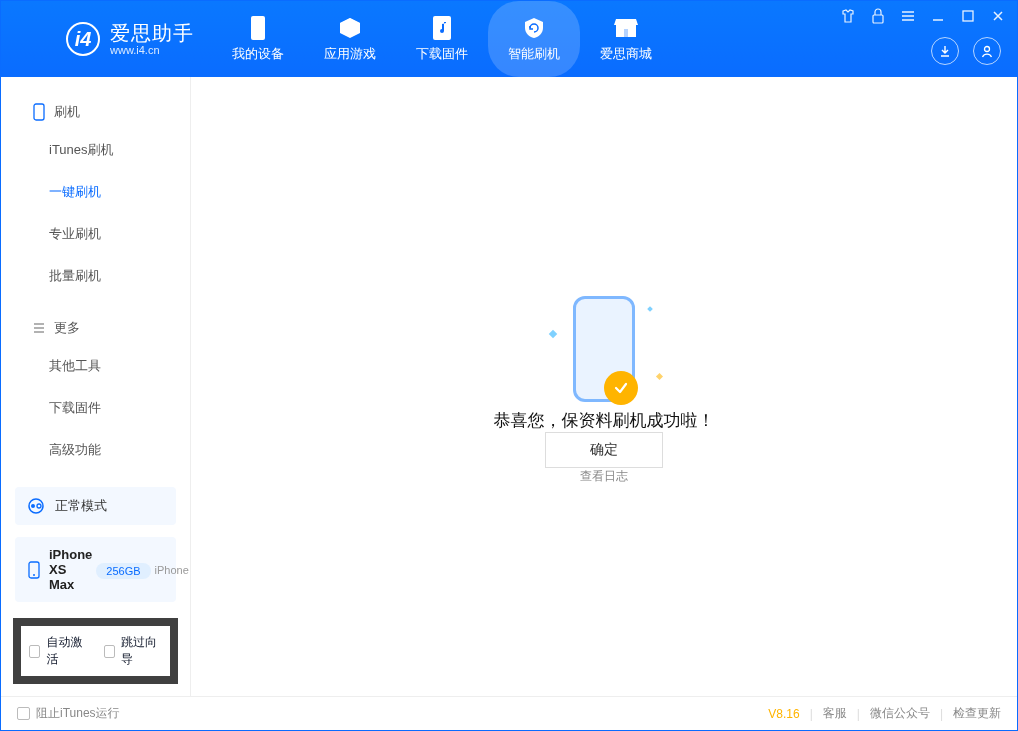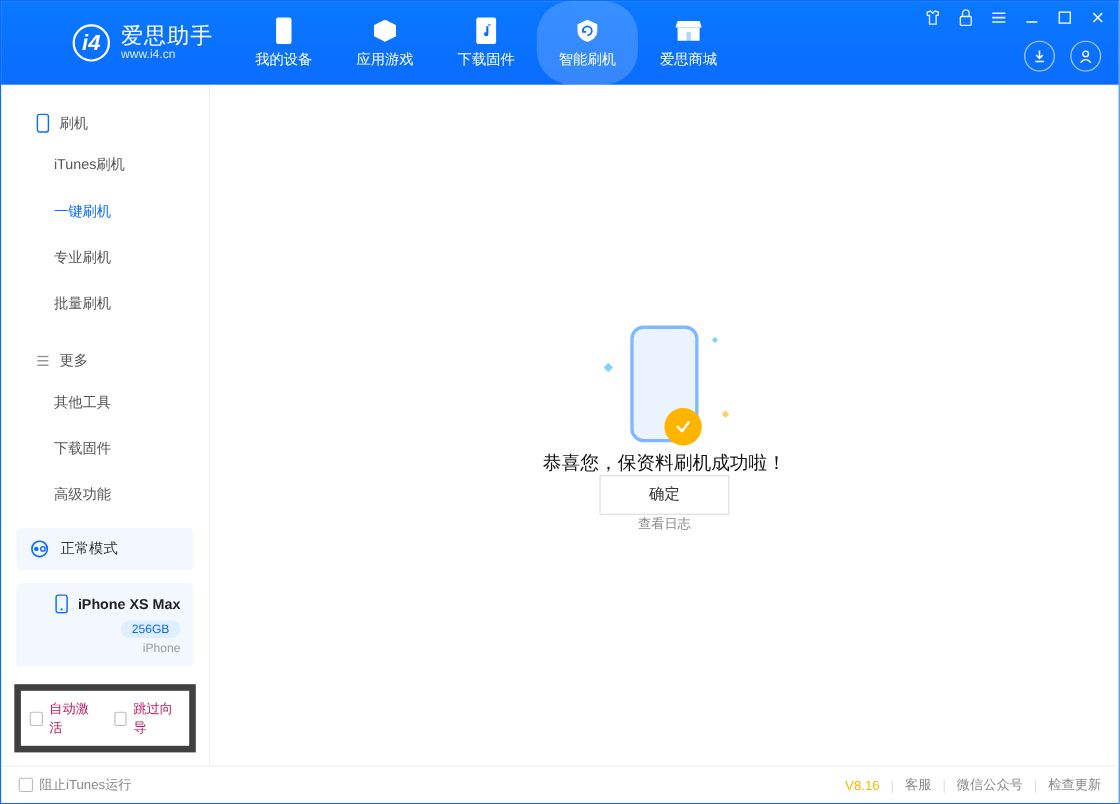--- a/index.html
+++ b/index.html
@@ -19,25 +19,25 @@
 .win-btn { width: 18px; height: 18px; cursor: pointer; display: flex; align-items: center; justify-content: center; opacity: .9; }
 .header-right-icons { position: absolute; right: 16px; bottom: 12px; display: flex; gap: 14px; }
 .circle-btn { width: 28px; height: 28px; border: 1.5px solid rgba(255,255,255,.7); border-radius: 50%; display: flex; align-items: center; justify-content: center; cursor: pointer; }
 .body-area { flex: 1; display: flex; min-height: 0; }
 .sidebar { width: 190px; border-right: 1px solid #eee; display: flex; flex-direction: column; padding-top: 18px; font-size: 13px; color: #444; }
 .sb-group-hdr { display: flex; align-items: center; gap: 8px; padding: 8px 31px; color: #555; font-weight: 500; }
 .sb-item { padding: 12px 20px 12px 48px; cursor: pointer; color: #555; }
 .sb-item.active { color: #0a6cff; }
 .sb-spacer { flex: 1; }
 .mode-panel, .device-panel { margin: 6px 14px; background: #f3f8ff; border-radius: 4px; padding: 10px 12px; display: flex; align-items: center; gap: 10px; font-size: 13px; color: #333; }
-.device-panel { flex-direction: column; align-items: flex-end; gap: 4px; }
+.device-panel { flex-direction: row; align-items: center; gap: 4px; }
 .device-name { font-weight: 600; color: #222; display:flex; align-items:center; gap:8px; }
 .capacity-pill { display: inline-block; background: #e0efff; color: #0a6cff; border-radius: 10px; padding: 2px 10px; font-size: 11px; margin-top: 2px; }
 .device-sub { color: #999; font-size: 11px; }
-.sb-checks { margin: 10px 12px 12px; border: 6px solid #404040; padding: 8px 8px; display: flex; gap: 16px; align-items: center; font-size: 12px; color: #be185d; }
+.sb-checks { margin: 10px 12px 12px; border: 8px solid #404040; padding: 8px 8px; display: flex; gap: 16px; align-items: center; font-size: 12px; color: #0f172a; }
 .chk { display: flex; align-items: center; gap: 6px; cursor: pointer; }
 .chk-box { width: 13px; height: 13px; border: 1px solid #bbb; border-radius: 2px; }
 .main { flex: 1; display: flex; flex-direction: column; align-items: center; justify-content: center; }
 .phone-illus { width: 120px; height: 120px; position: relative; display:flex; align-items:center; justify-content:center; }
 .phone-shape { width: 62px; height: 106px; border: 3px solid #7fb8ff; border-radius: 12px; background: #eaf3ff; position: relative; }
 .check-badge { position: absolute; right: -6px; bottom: -6px; width: 34px; height: 34px; background: #ffb400; border-radius: 50%; display:flex; align-items:center; justify-content:center; }
 .sparkle { position:absolute; width:6px; height:6px; background:#7fd1ff; transform: rotate(45deg); }
 .success-msg { font-size: 17px; color: #111; font-weight: 500; }
 .ok-btn { border: 1px solid #ddd; background: #fff; padding: 8px 44px; font-size: 14px; color: #333; cursor: pointer; }
 .log-link { font-size: 12px; color: #888; cursor: pointer; }

